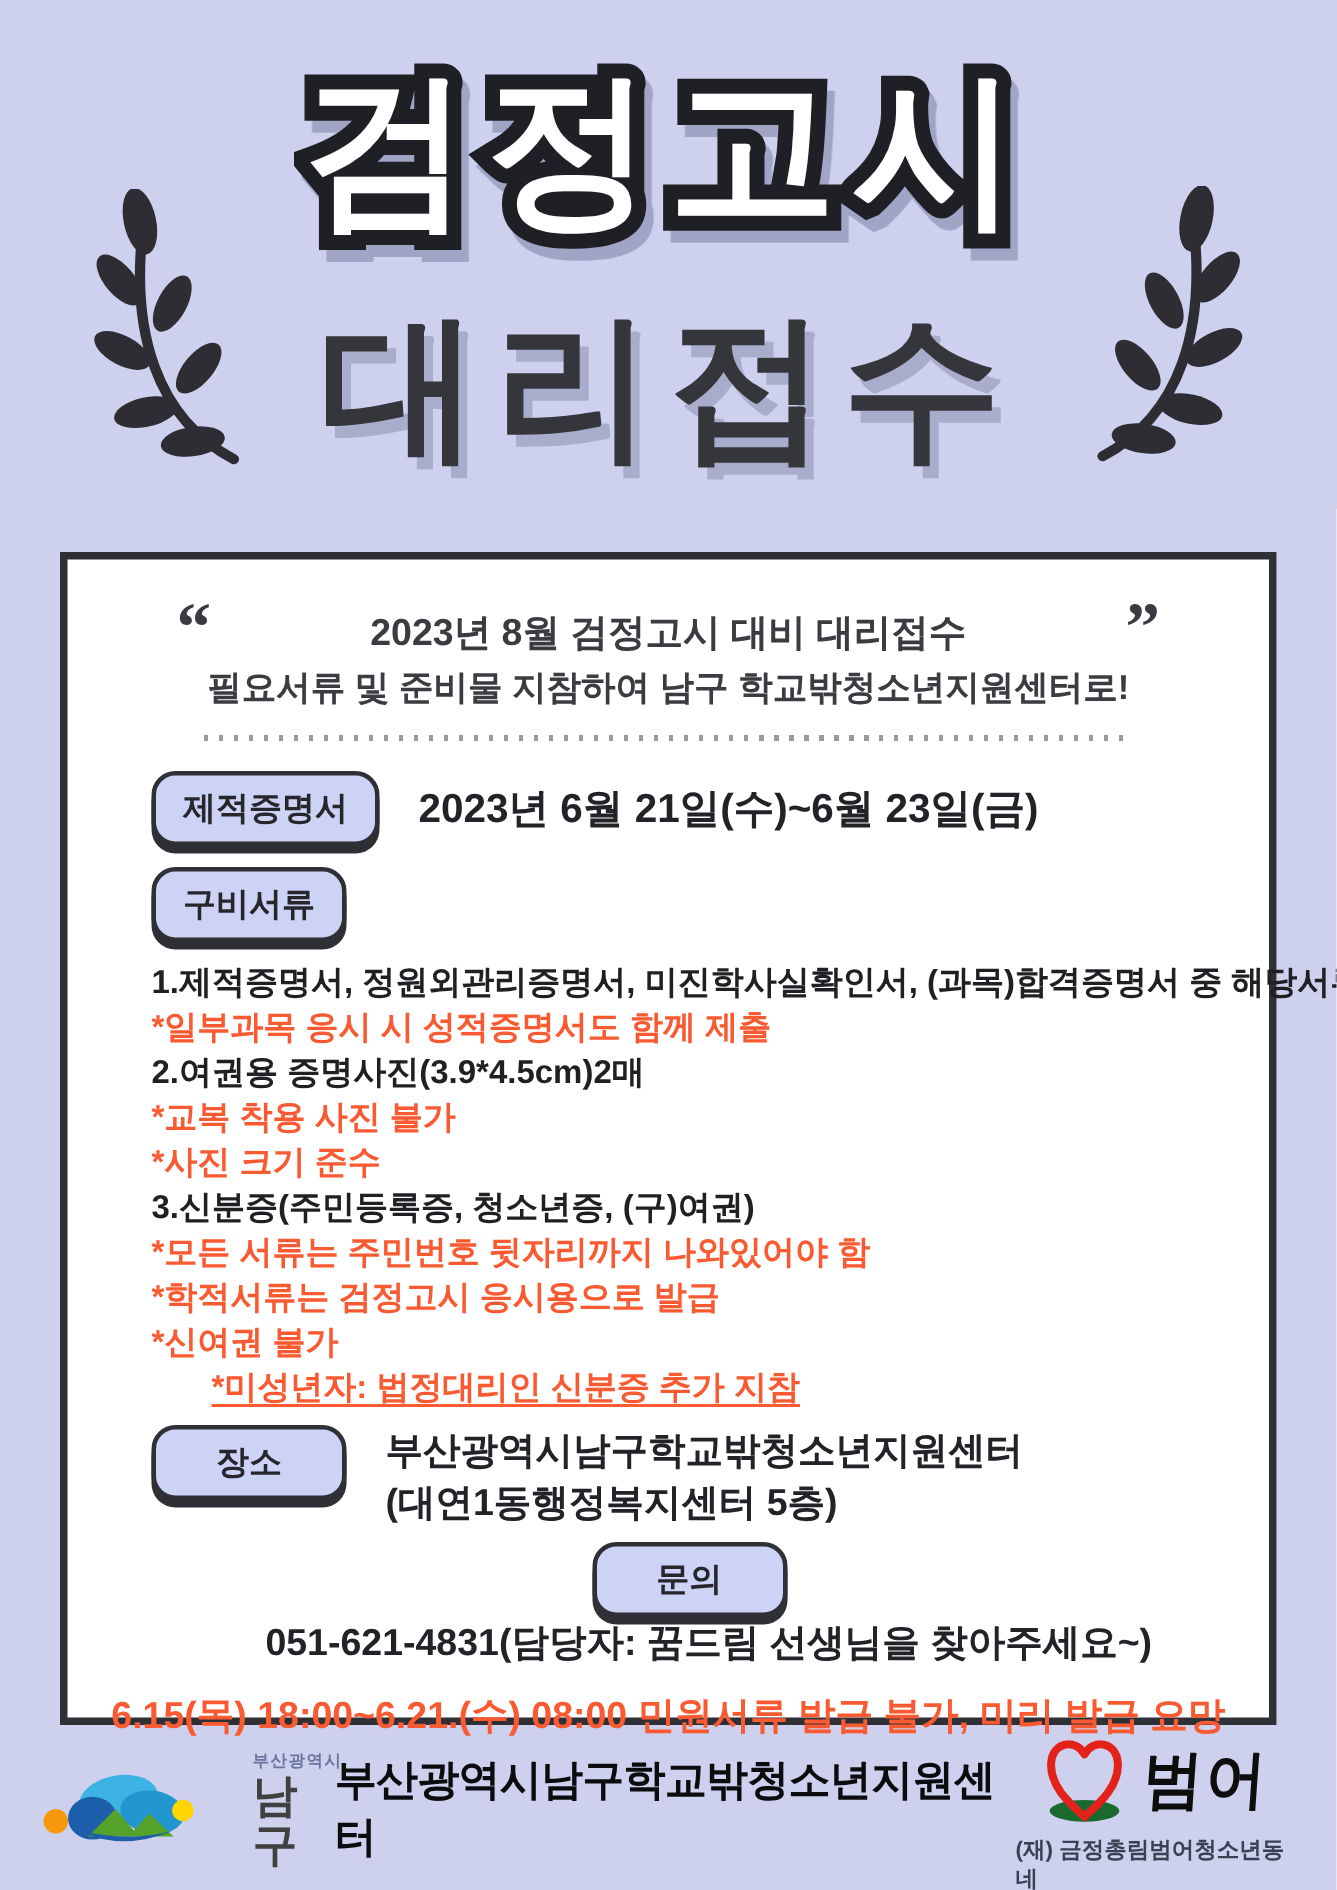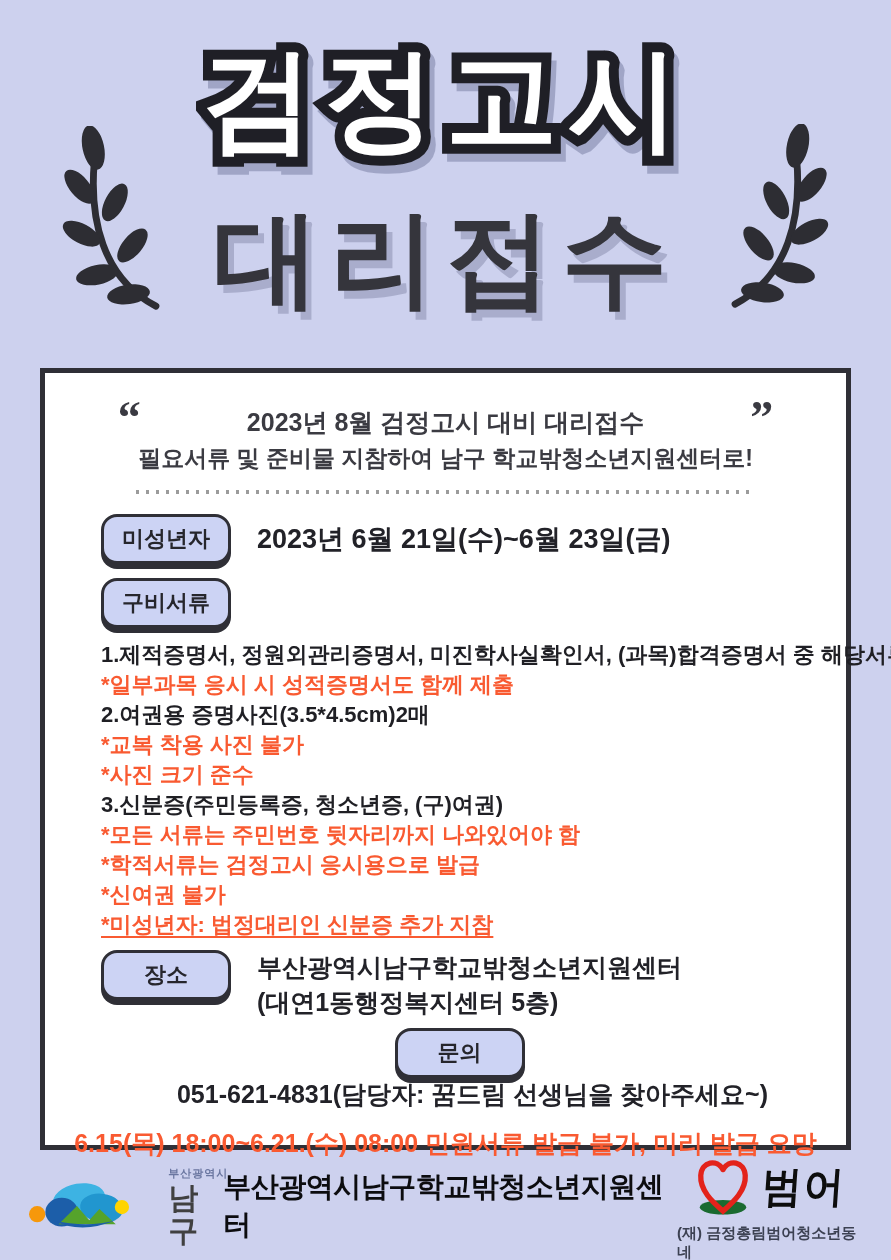--- a/index.html
+++ b/index.html
@@ -57,21 +57,21 @@
     font-size:22px;font-weight:800;color:#26262c;
   }
   .row{display:flex;align-items:center;margin-top:20px;padding-left:28px;}
   .row .val{margin-left:26px;font-size:27px;font-weight:800;color:#222228;}
   .row-docs{margin-top:14px;}
 
   .doc-list{margin-top:12px;padding-left:28px;}
   .doc-line{font-size:22px;font-weight:700;line-height:30px;color:#1f1f24;white-space:nowrap;}
   .v-red{color:var(--red);}
   .v-red-underline{color:var(--red);text-decoration:underline;
-    text-decoration-thickness:2px;text-underline-offset:4px;}
+    text-decoration-thickness:2px;text-underline-offset:4px;margin-left:40px;}
 
   .row-loc{margin-top:10px;align-items:flex-start;}
   .loc-text{margin-left:26px;font-size:25px;font-weight:800;color:#222228;line-height:35px;}
   .row-contact{margin-top:8px;flex-direction:column;}
   .row-contact .val{font-size:25px;}
   .warning{margin-top:16px;text-align:center;font-size:25px;font-weight:800;color:var(--red);}
 
   
   .footer{position:absolute;left:0;top:1152px;width:100%;height:108px;
     display:flex;align-items:center;justify-content:space-between;padding:0 28px;}
@@ -128,32 +128,32 @@
 
     <div class="quote-row">
       <span class="quote-mark">“</span>
       <span class="quote-text">2023년 8월 검정고시 대비 대리접수</span>
       <span class="quote-mark">”</span>
     </div>
     <div class="subtitle">필요서류 및 준비물 지참하여 남구 학교밖청소년지원센터로!</div>
     <div class="dotted"></div>
 
     <div class="row">
-      <span class="badge">미성년자</span>
+      <span class="badge">제적증명서</span>
       <span class="val">2023년 6월 21일(수)~6월 23일(금)</span>
     </div>
 
     <div class="row row-docs">
       <span class="badge">구비서류</span>
     </div>
 
     <div class="doc-list">
         <div class="doc-line v-normal">1.제적증명서, 정원외관리증명서, 미진학사실확인서, (과목)합격증명서 중 해당서류</div>
         <div class="doc-line v-red">*일부과목 응시 시 성적증명서도 함께 제출</div>
-        <div class="doc-line v-normal">2.여권용 증명사진(3.5*4.5cm)2매</div>
+        <div class="doc-line v-normal">2.여권용 증명사진(3.9*4.5cm)2매</div>
         <div class="doc-line v-red">*교복 착용 사진 불가</div>
         <div class="doc-line v-red">*사진 크기 준수</div>
         <div class="doc-line v-normal">3.신분증(주민등록증, 청소년증, (구)여권)</div>
         <div class="doc-line v-red">*모든 서류는 주민번호 뒷자리까지 나와있어야 함</div>
         <div class="doc-line v-red">*학적서류는 검정고시 응시용으로 발급</div>
         <div class="doc-line v-red">*신여권 불가</div>
         <div class="doc-line v-red-underline">*미성년자: 법정대리인 신분증 추가 지참</div>
       </div>
 
     <div class="row row-loc">

